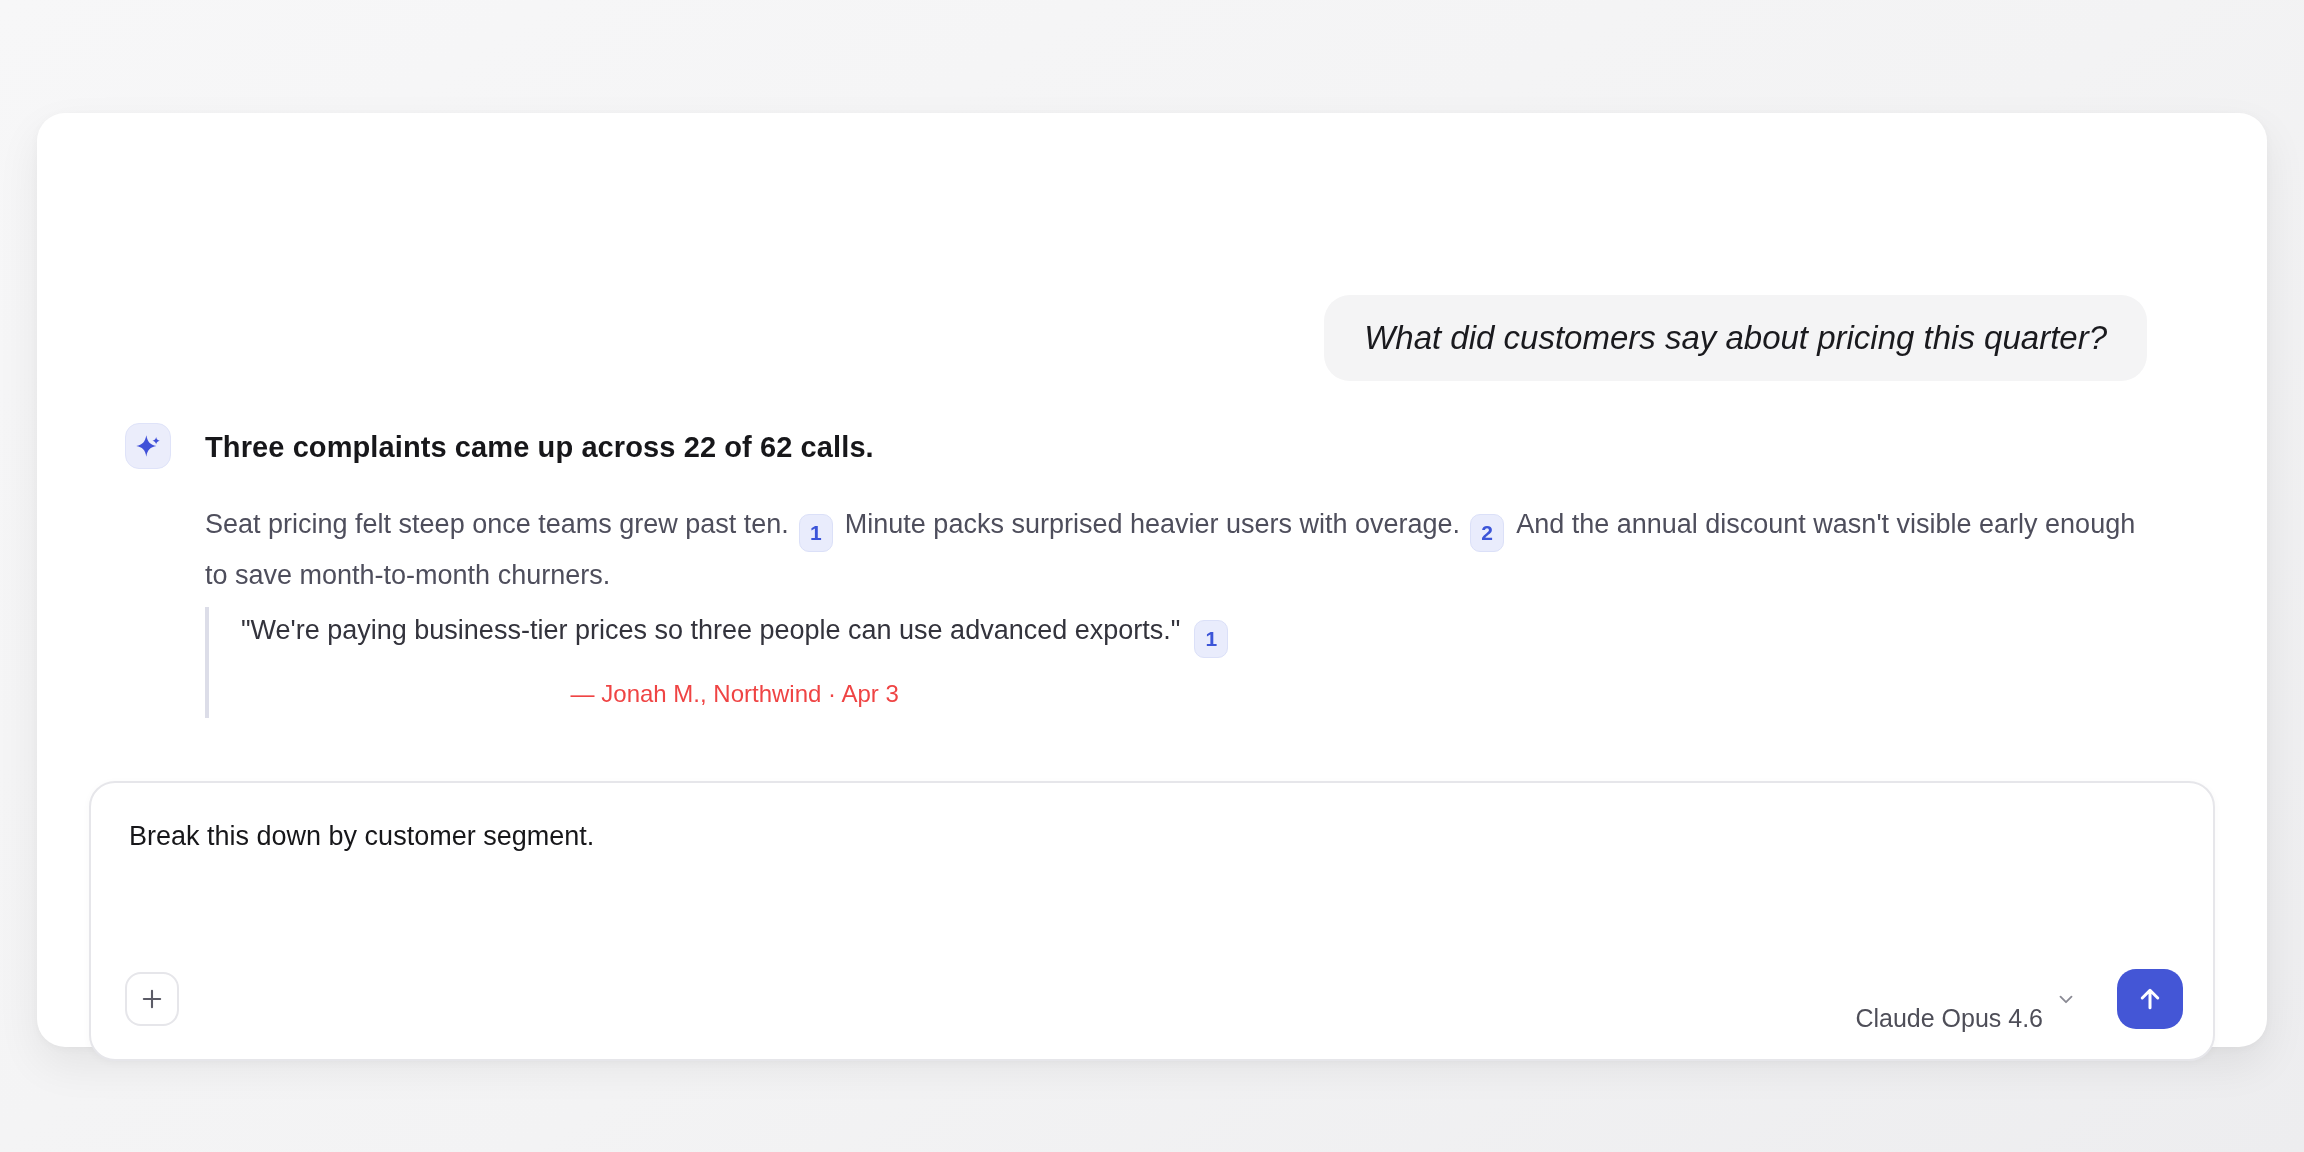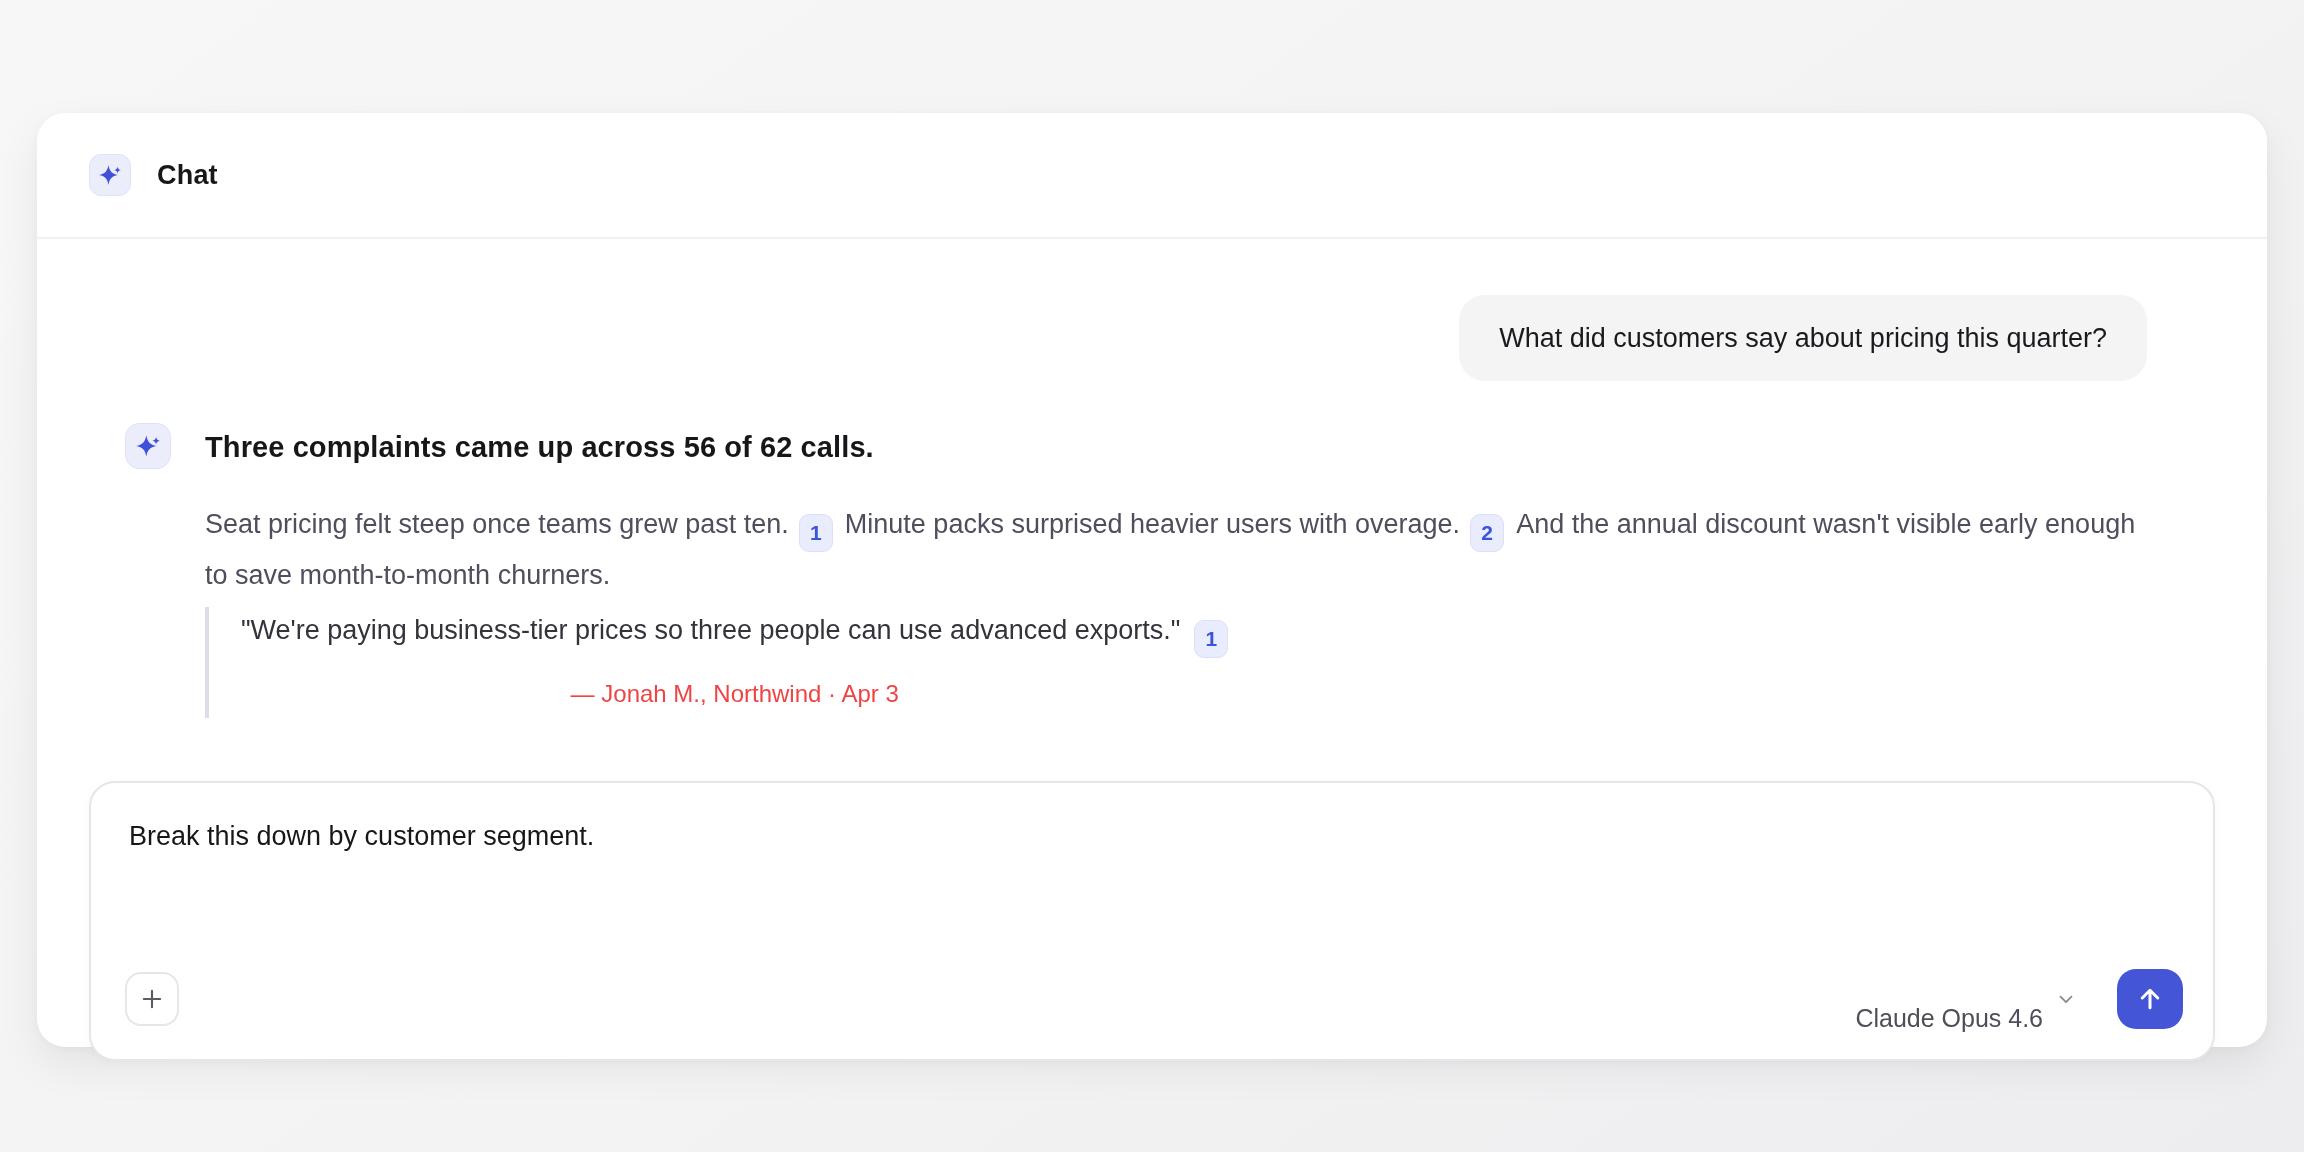--- a/index.html
+++ b/index.html
@@ -50,23 +50,24 @@
     position: absolute;
     top: 182px; right: 120px;
   }
   .user-bubble {
     background: #f4f4f5;
     border-radius: 26px;
     height: 86px;
     display: flex;
     align-items: center;
     padding: 0 40px;
-    font-size: 27px;
+    font-size: 33px;
     color: #1a1a1e;
     white-space: nowrap;
+    font-style: italic;
   }
   
   .assistant-icon {
     position: absolute;
     left: 88px; top: 310px;
   }
   .assistant-heading {
     position: absolute;
     left: 168px; top: 318px;
     font-size: 29px;
@@ -179,46 +180,35 @@
     align-items: center;
     justify-content: center;
     cursor: pointer;
   }
 </style>
 </head>
 <body>
 
 <div class="card">
 
-  <div class="card-header">
-    <div class="icon-chip chip-40">
-      <span style="display:flex">
-        <svg width="26" height="26" viewBox="0 0 100 100">
-          <path d="M44 12 C48 36 58 46 80 50 C58 54 48 64 44 88 C40 64 30 54 8 50 C30 46 40 36 44 12 Z" fill="#4050d8"></path>
-          <path d="M79 18 C80.5 26 84 29.5 92 31 C84 32.5 80.5 36 79 44 C77.5 36 74 32.5 66 31 C74 29.5 77.5 26 79 18 Z" fill="#4050d8"></path>
-        </svg>
-      </span>
-    </div>
-    <div class="header-title">Chat</div>
-  </div>
 
   <div class="user-row">
     <div class="user-bubble">What did customers say about pricing this quarter?</div>
   </div>
 
   <div class="icon-chip chip-44 assistant-icon">
     <span style="display:flex">
       <svg width="28" height="28" viewBox="0 0 100 100">
         <path d="M44 12 C48 36 58 46 80 50 C58 54 48 64 44 88 C40 64 30 54 8 50 C30 46 40 36 44 12 Z" fill="#4050d8"></path>
         <path d="M79 18 C80.5 26 84 29.5 92 31 C84 32.5 80.5 36 79 44 C77.5 36 74 32.5 66 31 C74 29.5 77.5 26 79 18 Z" fill="#4050d8"></path>
       </svg>
     </span>
   </div>
 
-  <div class="assistant-heading">Three complaints came up across 56 of 62 calls.</div>
+  <div class="assistant-heading">Three complaints came up across 22 of 62 calls.</div>
 
   <div class="assistant-paragraph">
     <span>Seat pricing felt steep once teams grew past ten.</span><span class="citation-badge">1</span><span>Minute packs surprised heavier users with overage.</span><span class="citation-badge">2</span><span>And the annual discount wasn't visible early enough to save month-to-month churners.</span>
   </div>
 
   <div class="quote-block">
     <div class="quote-text"><span>"We're paying business-tier prices so three people can use advanced exports."</span><span class="citation-badge">1</span></div>
     <div class="quote-attribution">— Jonah M., Northwind · Apr 3</div>
   </div>
 

